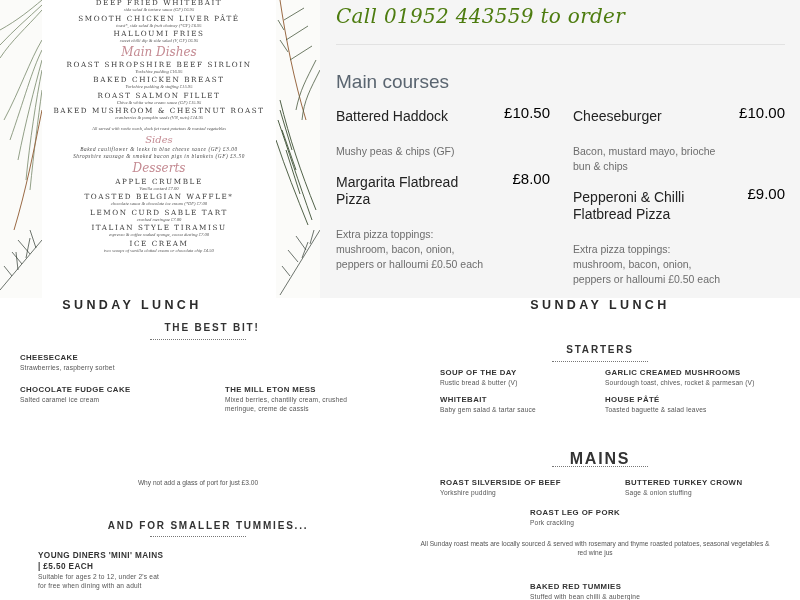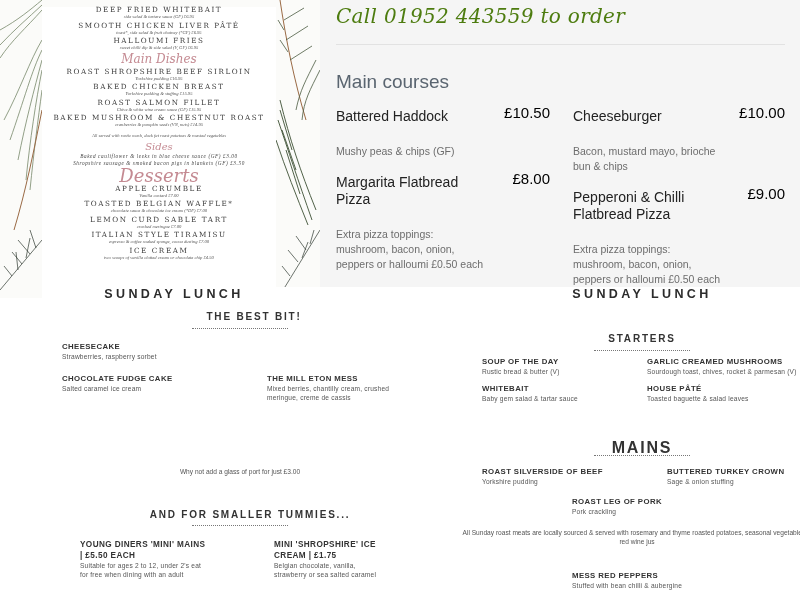--- a/index.html
+++ b/index.html
@@ -2,39 +2,39 @@
 <html><head>
 <meta charset="utf-8">
 <style>
   * { box-sizing: border-box; margin: 0; padding: 0; }
   html, body { width: 800px; height: 600px; overflow: hidden; background: #ffffff; }
   body { position: relative; font-family: "Liberation Sans", sans-serif; color: #333; }
 
   
   .card { position: absolute; left: 0; top: 0; width: 320px; height: 298px; background: #fbfbf9; overflow: hidden; }
   .leaf { position: absolute; }
-  .card-inner { position: absolute; left: 42px; top: 0; width: 234px; height: 298px; background: #ffffff; text-align: center; margin-top: 7px; }
+  .card-inner { position: absolute; left: 42px; top: 0; width: 234px; height: 298px; background: #ffffff; text-align: center; }
   .cm-name { font-family: "DejaVu Serif", serif; font-size: 7.2px; letter-spacing: 1.6px; color: #3a3a3a; line-height: 9px; white-space: nowrap; }
   .cm-desc { font-family: "Liberation Serif", serif; font-style: italic; font-size: 4.6px; color: #555; line-height: 6.5px; white-space: nowrap; }
   .cm-script { font-family: "DejaVu Serif", serif; font-style: italic; color: #c48a92; font-size: 12px; line-height: 15px; }
   .cm-side { font-family: "Liberation Serif", serif; font-style: italic; font-size: 5.2px; letter-spacing: 0.6px; color: #444; line-height: 7.2px; white-space: nowrap; }
   .cm-note { font-family: "Liberation Serif", serif; font-style: italic; font-size: 4.6px; color: #555; line-height: 8px; margin: 3px 0 1px; }
 
   
   .web { position: absolute; left: 320px; top: 0; width: 480px; height: 298px; background: #f5f5f5; }
   .call { position: absolute; left: 16px; top: 4px; font-family: "DejaVu Serif", serif; font-style: italic; font-size: 20px; color: #4d7c0f; letter-spacing: 0.3px; }
   .hr { position: absolute; left: 16px; top: 44px; width: 449px; height: 1px; background: #e2e2e2; }
   .section-title { position: absolute; left: 16px; top: 71px; font-size: 19px; color: #5a6570; }
   .dish { position: absolute; width: 214px; }
   .dish-name { font-size: 14px; color: #222; line-height: 17px; width: 150px; }
   .dish-price { position: absolute; right: 0; top: -4px; font-size: 15px; color: #000000; }
   .dish-desc { font-size: 10.5px; color: #6d6d6d; line-height: 15px; margin-top: 19px; }
 
   
-  .sunday { position: absolute; top: 287px; height: 302px; background: #fff; text-align: center; color: #333; margin-left: 42px; }
+  .sunday { position: absolute; top: 298px; height: 302px; background: #fff; text-align: center; color: #333; }
   .sunday.left { left: 0; width: 400px; }
   .sunday.right { left: 400px; width: 400px; }
   .s-title { position: absolute; left: 0; width: 100%; top: 0; font-size: 12.5px; font-weight: bold; letter-spacing: 3.4px; color: #2b2b2b; }
   .s-head { position: absolute; left: 0; width: 100%; font-size: 10.5px; font-weight: bold; letter-spacing: 1.8px; color: #333; }
   .s-dots { position: absolute; width: 96px; height: 0; border-top: 1px dotted #777; }
   .s-item { position: absolute; text-align: left; }
   .s-name { font-size: 7.8px; font-weight: bold; letter-spacing: 0.4px; color: #333; line-height: 10px; }
   .s-desc { font-size: 6.6px; color: #555; line-height: 9px; letter-spacing: 0.2px; }
   .s-note { position: absolute; left: 0; width: 100%; font-size: 6.6px; color: #555; line-height: 9px; }
 </style>
@@ -108,21 +108,21 @@
     <div class="cm-name">BAKED CHICKEN BREAST</div>
     <div class="cm-desc">Yorkshire pudding &amp; stuffing £15.95</div>
     <div class="cm-name">ROAST SALMON FILLET</div>
     <div class="cm-desc">Chive &amp; white wine cream sauce (GF) £15.95</div>
     <div class="cm-name">BAKED MUSHROOM &amp; CHESTNUT ROAST</div>
     <div class="cm-desc">cranberries &amp; pumpkin seeds (VN, nuts) £14.95</div>
     <div class="cm-note">All served with rustic mash, duck fat roast potatoes &amp; roasted vegetables</div>
     <div class="cm-script" style="font-size:10px;line-height:12px">Sides</div>
     <div class="cm-side">Baked cauliflower &amp; leeks in blue cheese sauce (GF) £3.00</div>
     <div class="cm-side">Shropshire sausage &amp; smoked bacon pigs in blankets (GF) £3.50</div>
-    <div class="cm-script" style="font-size:18px;line-height:17px">Desserts</div>
+    <div class="cm-script" style="font-size:12px;line-height:17px">Desserts</div>
     <div class="cm-name">APPLE CRUMBLE</div>
     <div class="cm-desc">Vanilla custard £7.00</div>
     <div class="cm-name">TOASTED BELGIAN WAFFLE*</div>
     <div class="cm-desc">chocolate sauce &amp; chocolate ice cream (*DF) £7.00</div>
     <div class="cm-name">LEMON CURD SABLE TART</div>
     <div class="cm-desc">crushed meringue £7.00</div>
     <div class="cm-name">ITALIAN STYLE TIRAMISU</div>
     <div class="cm-desc">espresso &amp; coffee soaked sponge, cocoa dusting £7.00</div>
     <div class="cm-name">ICE CREAM</div>
     <div class="cm-desc">two scoops of vanilla clotted cream or chocolate chip £4.50</div>
@@ -175,24 +175,20 @@
   </div>
   <div class="s-note" style="top:180px;left:-2px">Why not add a glass of port for just £3.00</div>
 
   <div class="s-head" style="top:222px;left:8px;font-size:10px">AND FOR SMALLER TUMMIES...</div>
   <div class="s-dots" style="left:150px;top:238px"></div>
 
   <div class="s-item" style="left:38px;top:252px;width:130px">
     <div class="s-name" style="font-size:8.2px;line-height:11px">YOUNG DINERS 'MINI' MAINS | £5.50 EACH</div>
     <div class="s-desc">Suitable for ages 2 to 12, under 2's eat for free when dining with an adult</div>
   </div>
-  <div class="s-item" style="left:232px;top:252px;width:115px">
-    <div class="s-name" style="font-size:8.2px;line-height:11px">MINI 'SHROPSHIRE' ICE CREAM | £1.75</div>
-    <div class="s-desc">Belgian chocolate, vanilla, strawberry or sea salted caramel</div>
-  </div>
 </div>
 
 <div class="sunday right">
   <div class="s-title">SUNDAY LUNCH</div>
   <div class="s-head" style="top:46px;font-size:10px">STARTERS</div>
   <div class="s-dots" style="left:152px;top:63px"></div>
 
   <div class="s-item" style="left:40px;top:70px;width:125px">
     <div class="s-name">SOUP OF THE DAY</div>
     <div class="s-desc">Rustic bread &amp; butter (V)</div>
@@ -221,16 +217,16 @@
     <div class="s-name">BUTTERED TURKEY CROWN</div>
     <div class="s-desc">Sage &amp; onion stuffing</div>
   </div>
   <div class="s-item" style="left:130px;top:210px;width:135px">
     <div class="s-name">ROAST LEG OF PORK</div>
     <div class="s-desc">Pork crackling</div>
   </div>
   <div class="s-note" style="top:241px;left:20px;width:350px">All Sunday roast meats are locally sourced &amp; served with rosemary and thyme roasted potatoes, seasonal vegetables &amp; red wine jus</div>
 
   <div class="s-item" style="left:130px;top:284px;width:135px">
-    <div class="s-name">MESS RED PEPPERS</div>
+    <div class="s-name">BAKED RED TUMMIES</div>
     <div class="s-desc">Stuffed with bean chilli &amp; aubergine</div>
   </div>
 </div>
 
 </body></html>

